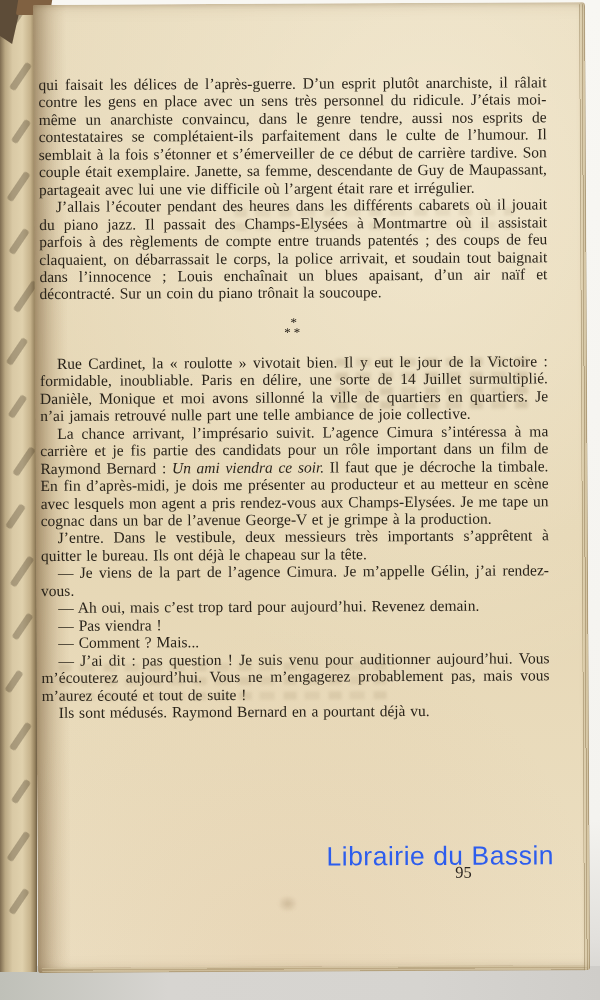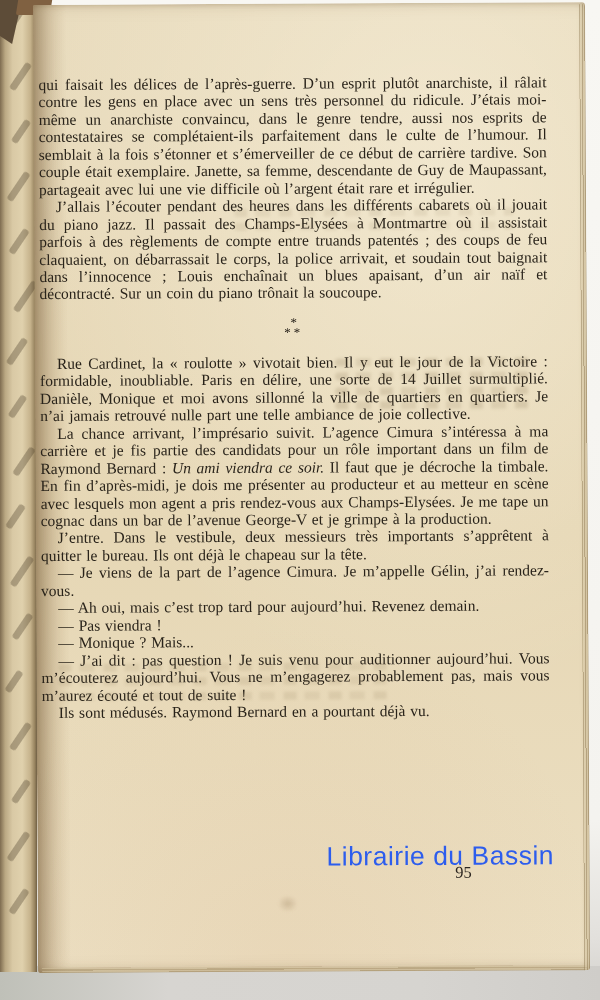--- a/index.html
+++ b/index.html
@@ -124,21 +124,21 @@
       <div class="sep">
         <div class="sep-top">*</div>
         <div class="sep-bottom">**</div>
       </div>
       <p><span>Rue Cardinet, la « roulotte » vivotait bien. Il y eut le jour de la Victoire : formidable, inoubliable. Paris en délire, une sorte de 14 Juillet surmultiplié. Danièle, Monique et moi avons sillonné la ville de quartiers en quartiers. Je n’ai jamais retrouvé nulle part une telle ambiance de joie collective.</span></p>
       <p><span>La chance arrivant, l’imprésario suivit. L’agence Cimura s’intéressa à ma carrière et je fis partie des candidats pour un rôle important dans un film de Raymond Bernard : </span><em>Un ami viendra ce soir.</em><span> Il faut que je décroche la timbale. En fin d’après-midi, je dois me présenter au producteur et au metteur en scène avec lesquels mon agent a pris rendez-vous aux Champs-Elysées. Je me tape un cognac dans un bar de l’avenue George-V et je grimpe à la production.</span></p>
       <p><span>J’entre. Dans le vestibule, deux messieurs très importants s’apprêtent à quitter le bureau. Ils ont déjà le chapeau sur la tête.</span></p>
       <p><span>— Je viens de la part de l’agence Cimura. Je m’appelle Gélin, j’ai rendez-vous.</span></p>
       <p><span>— Ah oui, mais c’est trop tard pour aujourd’hui. Revenez demain.</span></p>
       <p><span>— Pas viendra !</span></p>
-      <p><span>— Monique ? Mais...</span></p>
+      <p><span>— Comment ? Mais...</span></p>
       <p><span>— J’ai dit : pas question ! Je suis venu pour auditionner aujourd’hui. Vous m’écouterez aujourd’hui. Vous ne m’engagerez probablement pas, mais vous m’aurez écouté et tout de suite !</span></p>
       <p><span>Ils sont médusés. Raymond Bernard en a pourtant déjà vu.</span></p>
     </div>
 
   <div class="bleed" style="left:300px;top:348px;width:195px;">
     <div class="bl"></div>
       <div class="bl"></div>
       <div class="bl"></div>
       <div class="bl"></div>
   </div>

